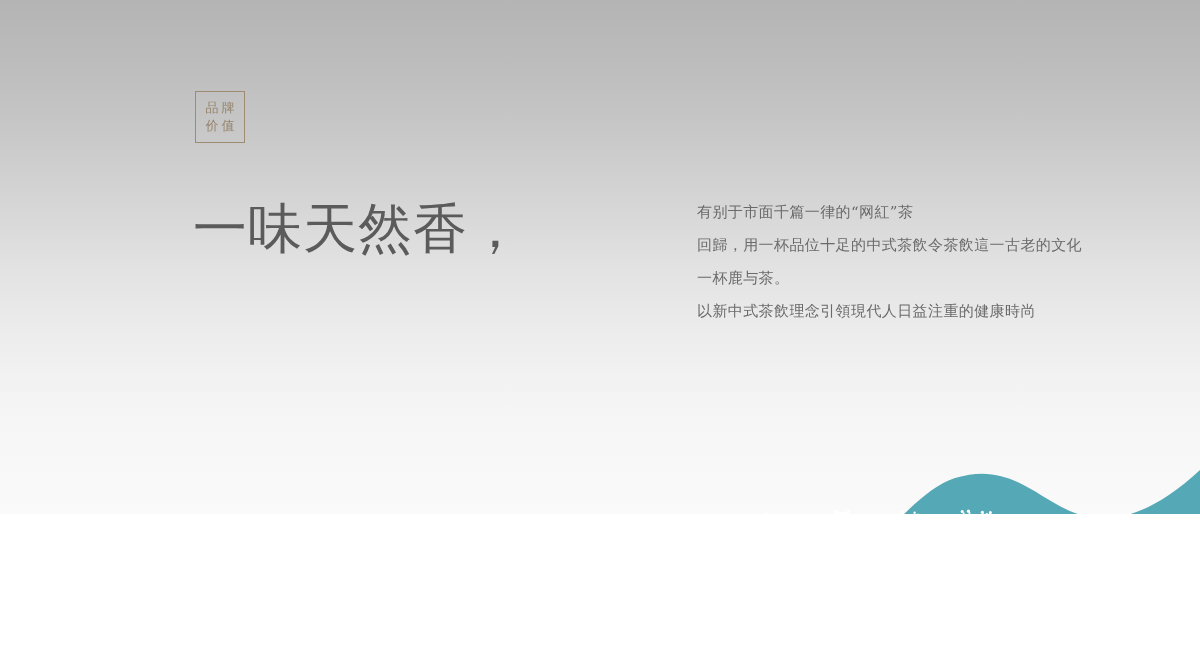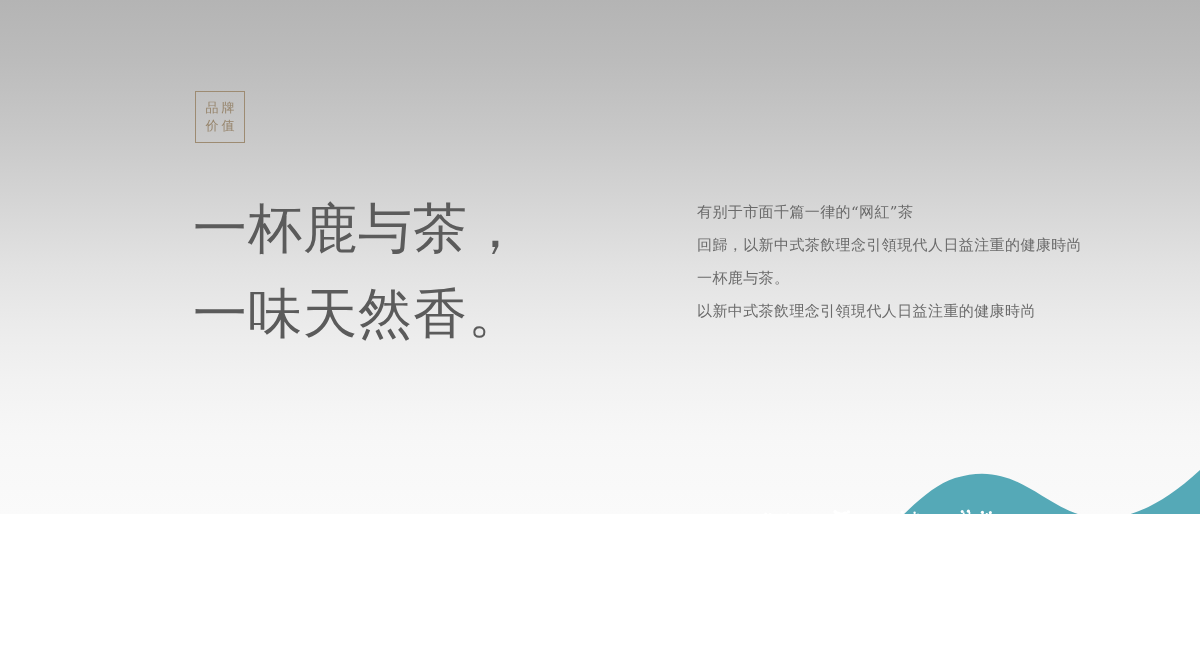--- a/index.html
+++ b/index.html
@@ -149,27 +149,26 @@
              C 1110,526 1150,516 1200,470
              L 1200,650 L 0,650 Z" fill="#55a9b7"></path>
   </svg>
 
   <div class="badge">
     <span class="badge-line">品牌</span>
     <span class="badge-line">价值</span>
   </div>
 
   <div class="headline">
-    <span class="hl">一杯鹿与茶，</span>
-    <span class="hl">一味天然香。</span>
+    <span class="hl">一味天然香，</span>
   </div>
 
   <div class="body-copy">
     <span class="bl">有别于市面千篇一律的“网紅”茶</span>
-    <span class="bl">回歸，以新中式茶飲理念引領現代人日益注重的健康時尚</span>
+    <span class="bl">回歸，用一杯品位十足的中式茶飲令茶飲這一古老的文化</span>
     <span class="bl">一杯鹿与茶。</span>
     <span class="bl">以新中式茶飲理念引領現代人日益注重的健康時尚</span>
   </div>
 
   <div class="deer-row">
 
     <div class="deer-item">
       <svg class="deer-figure" viewBox="0 0 46 52" aria-hidden="true">
         <g fill="#ffffff">
 

